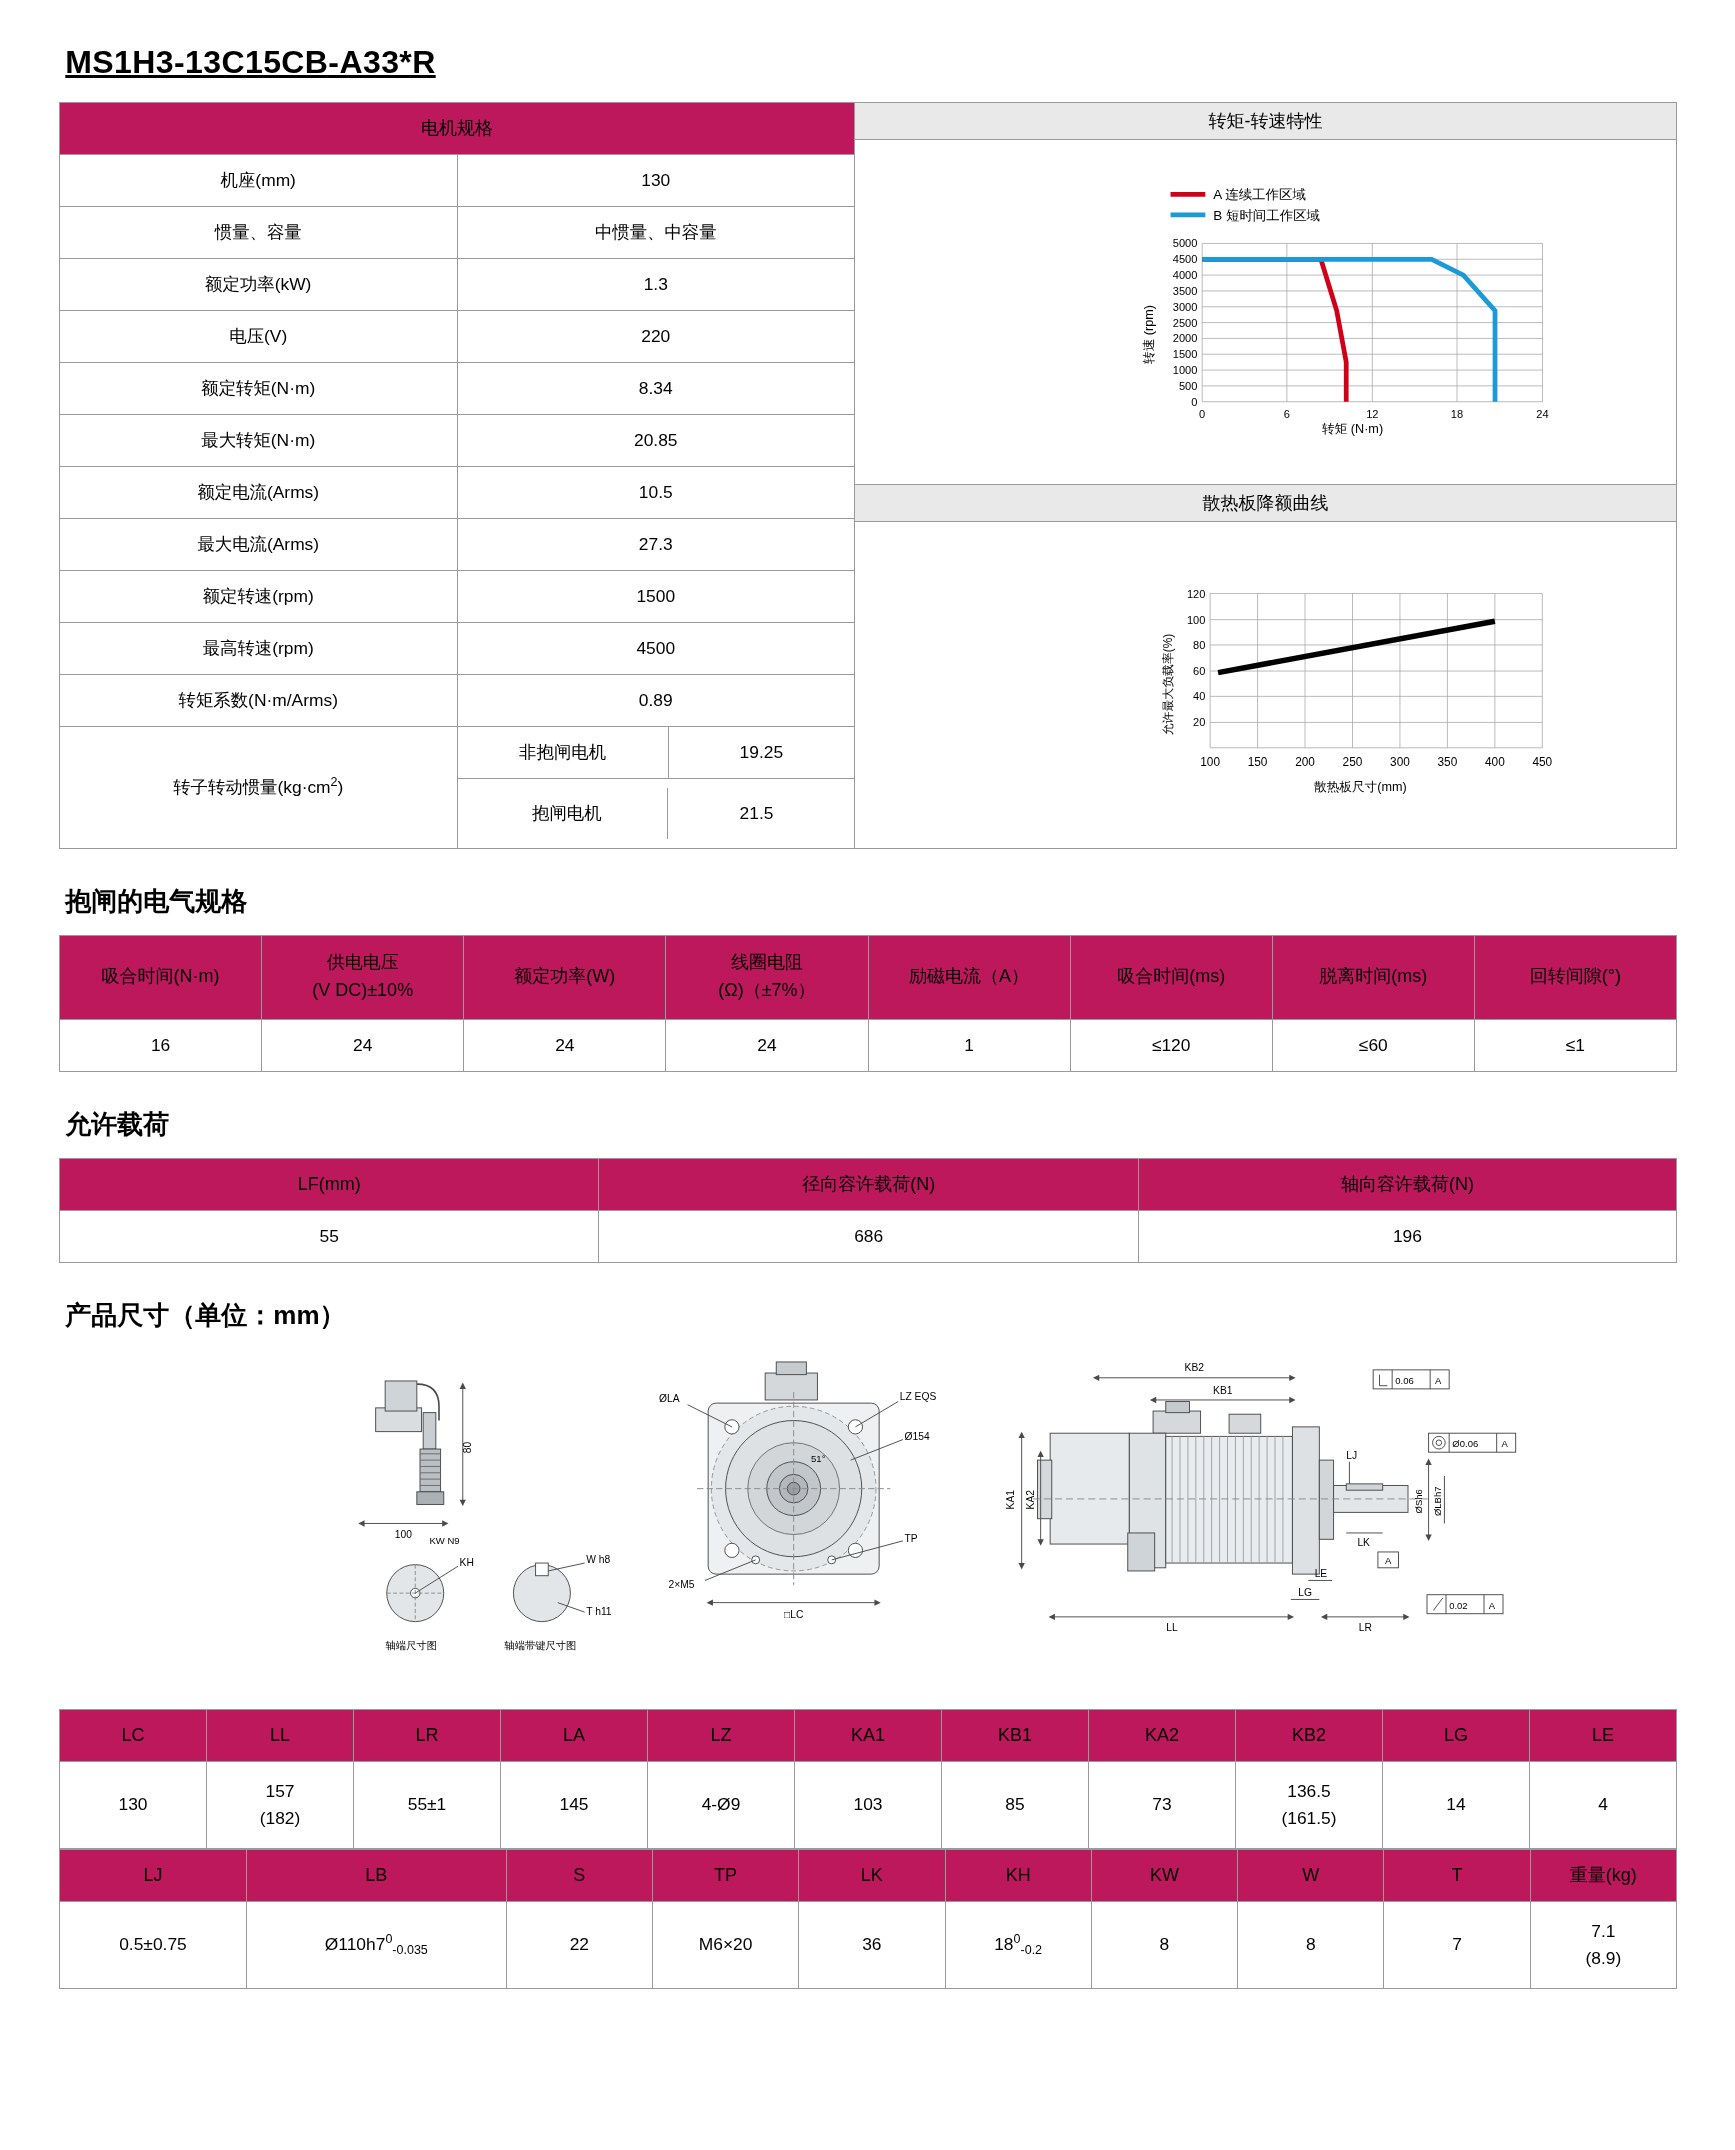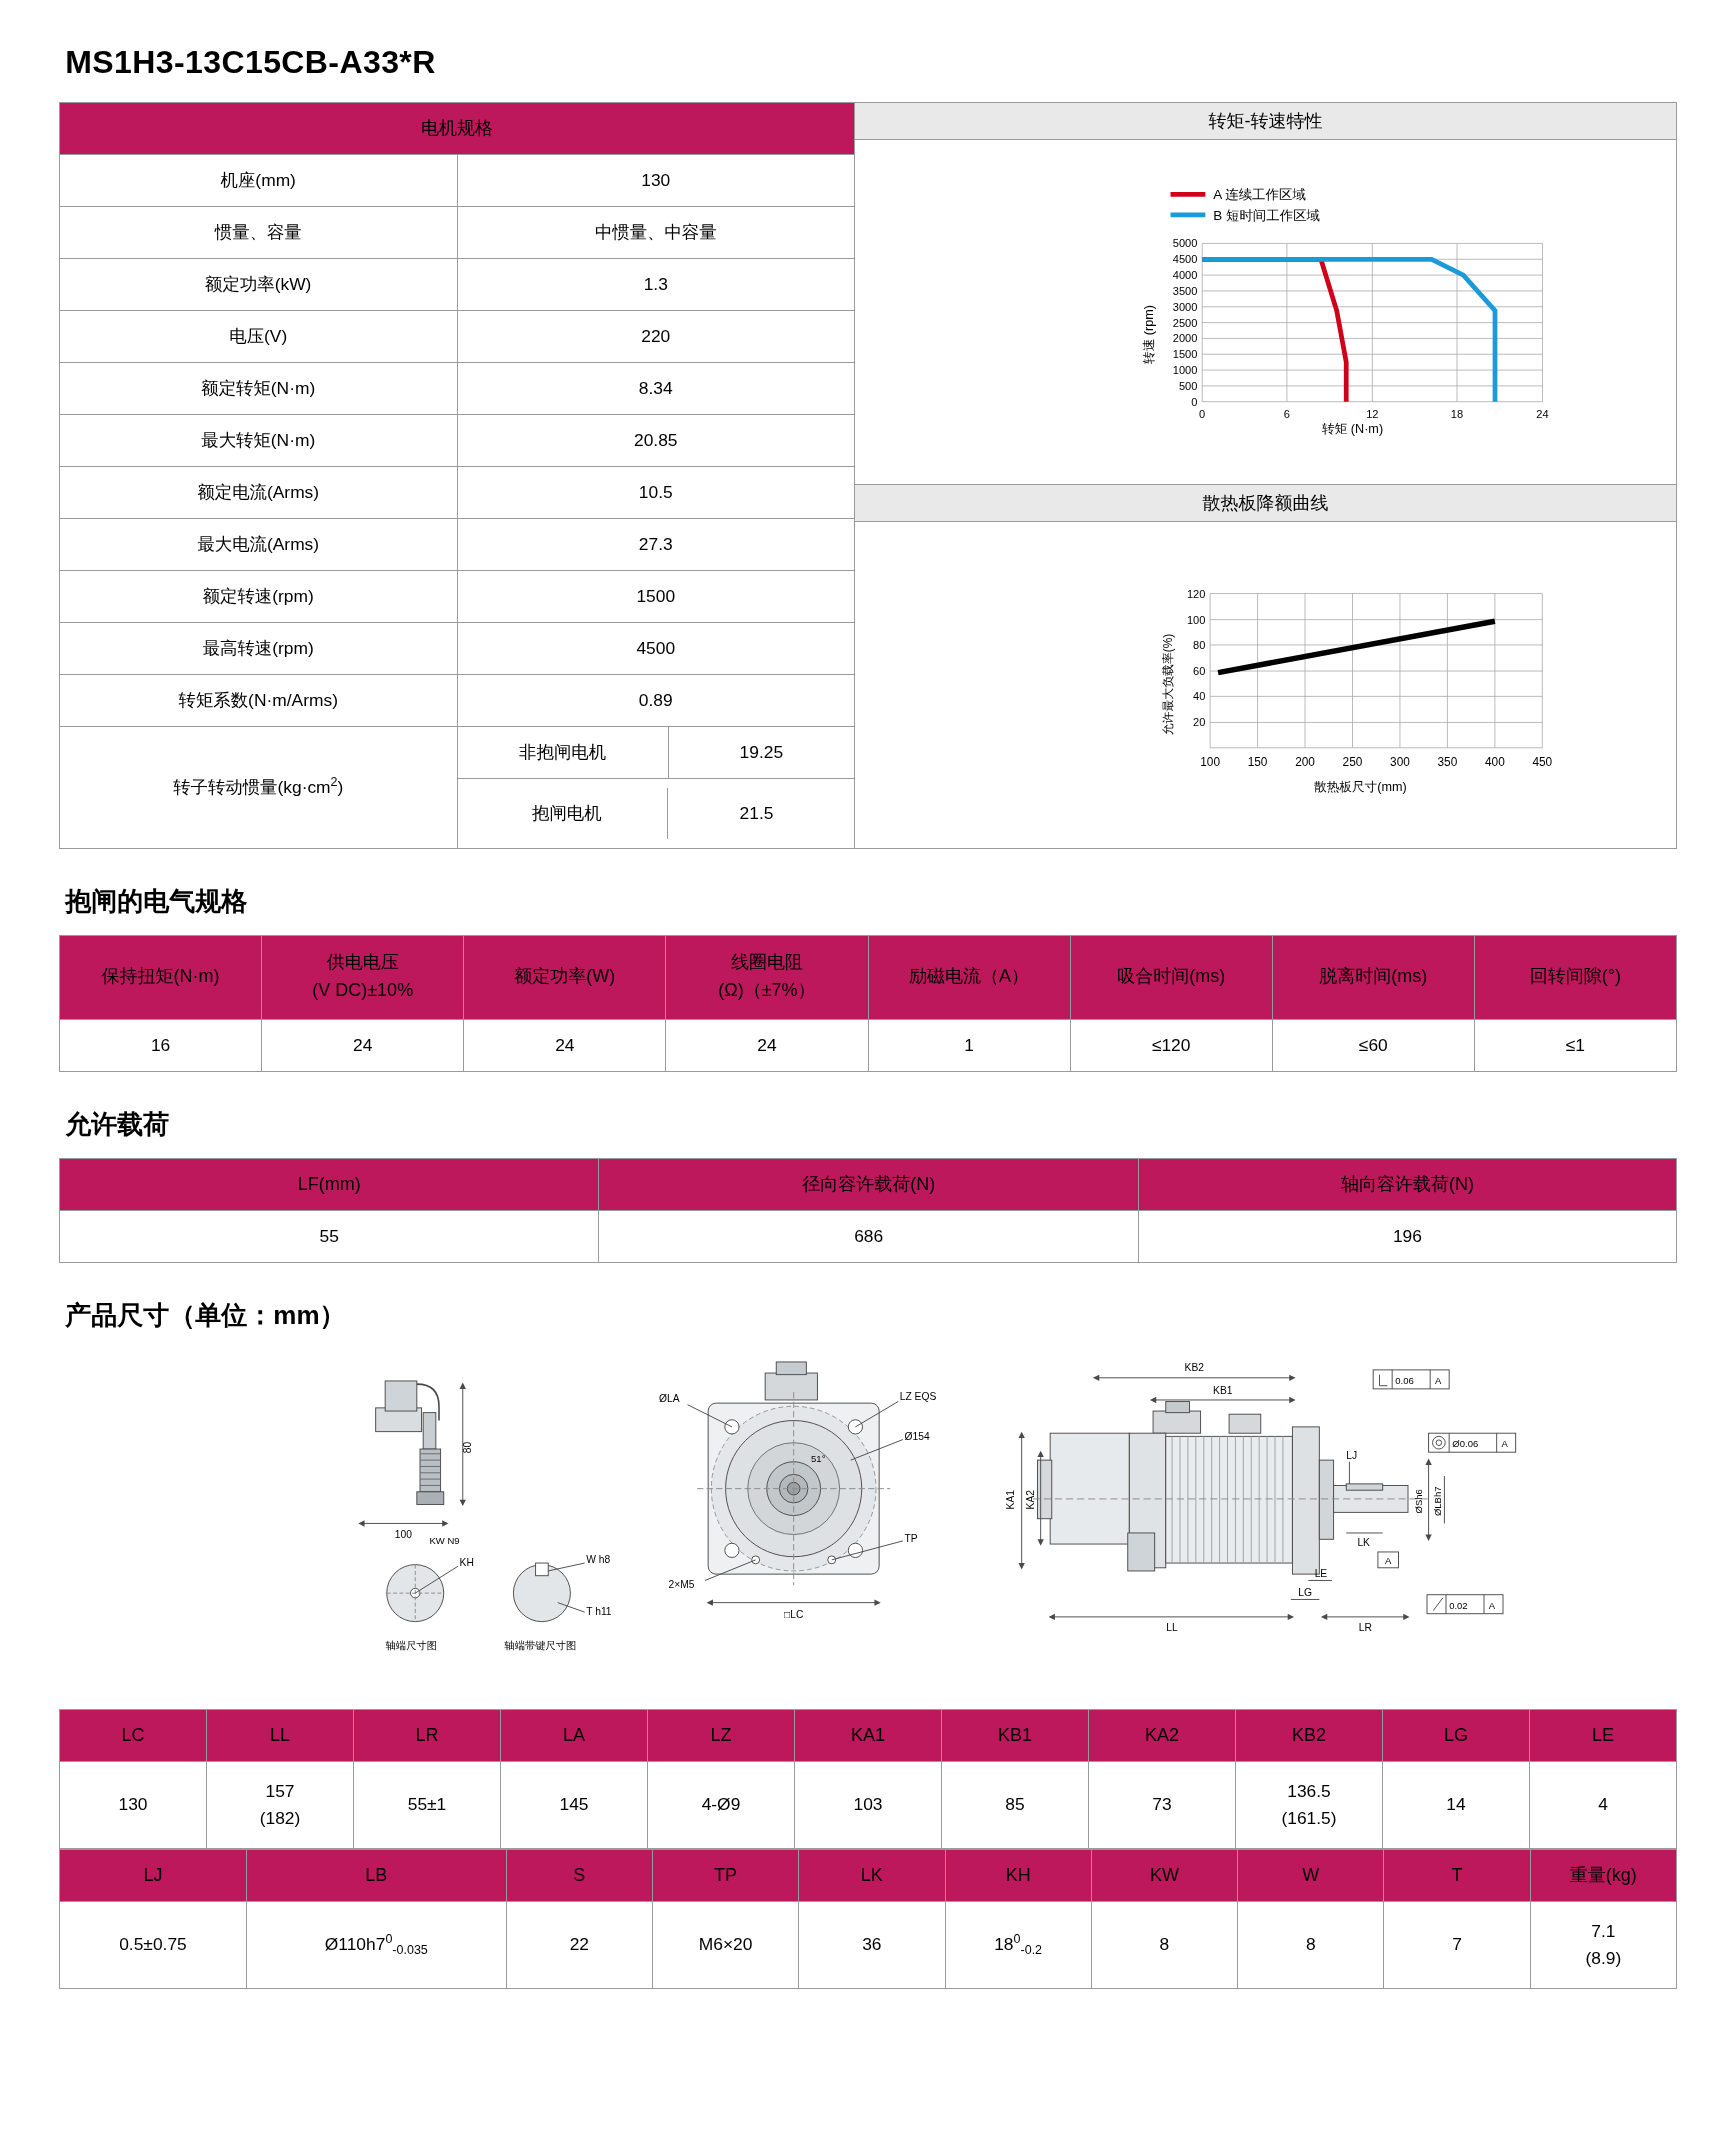--- a/index.html
+++ b/index.html
@@ -17,20 +17,21 @@
   }
   .page {
     padding: 36px 59px 0 59px;
     box-sizing: border-box;
   }
   h1.title {
     font-size: 32px;
     font-weight: bold;
     margin: 8px 0 20.6px 6.3px;
     letter-spacing: 0.4px;
+    text-decoration: underline;
   }
   h2.section {
     font-size: 26px;
     font-weight: bold;
     margin: 35px 0 16px 6.3px;
   }
   table {
     border-collapse: collapse;
     width: 100%;
     table-layout: fixed;
@@ -299,21 +300,21 @@
       </div>
 
     </div>
   </div>
 
   <h2 class="section">抱闸的电气规格</h2>
   <table>
     <tbody>
         <tr>
       <td class="hdr two-line" style="height:83px">
-        <div>保持扭矩(N·m)</div>
+        <div>吸合时间(N·m)</div>
       </td>
       <td class="hdr two-line">
         <div>供电电压</div>
         <div>(V DC)±10%</div>
       </td>
       <td class="hdr two-line">
         <div>额定功率(W)</div>
       </td>
       <td class="hdr two-line">
         <div>线圈电阻</div>

